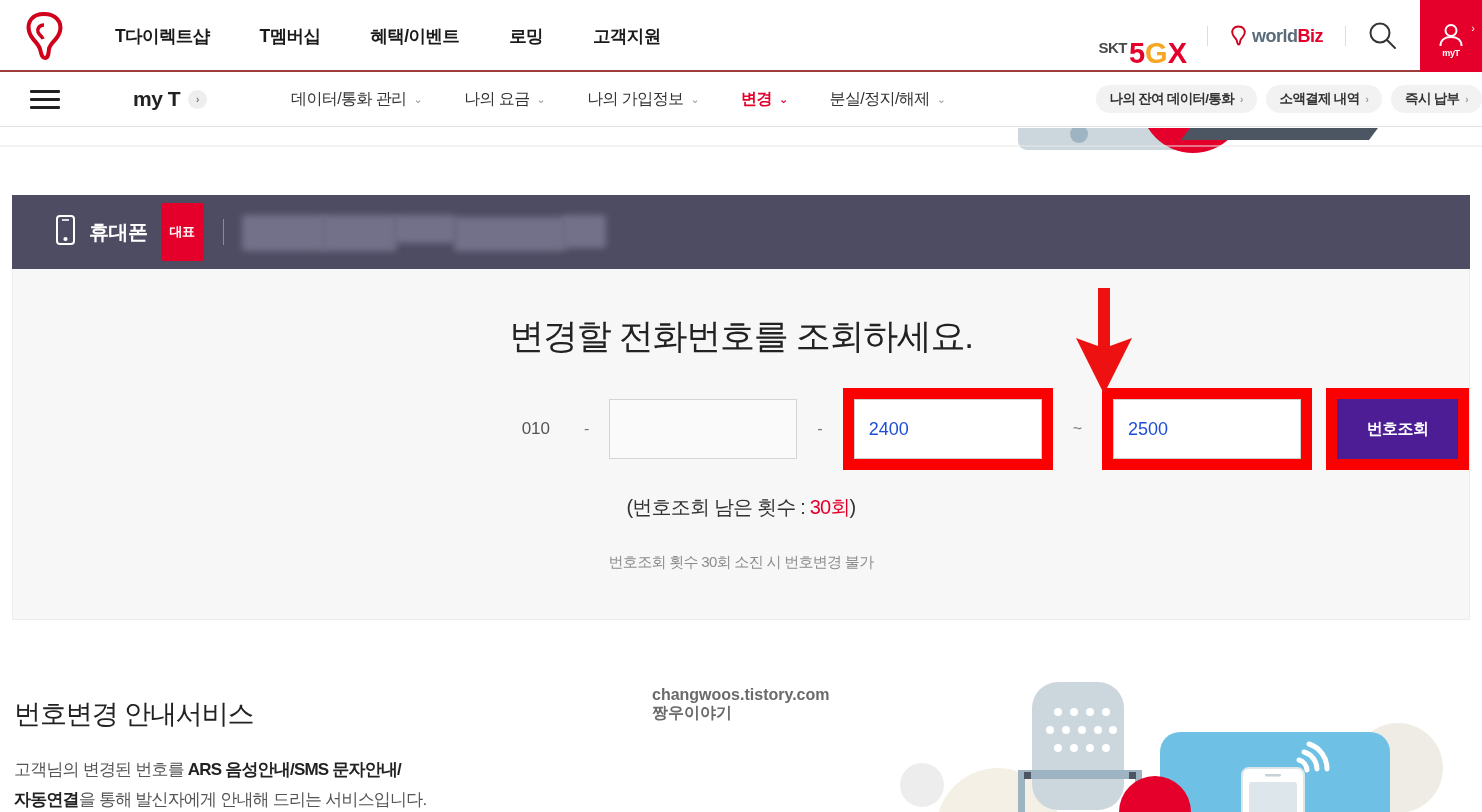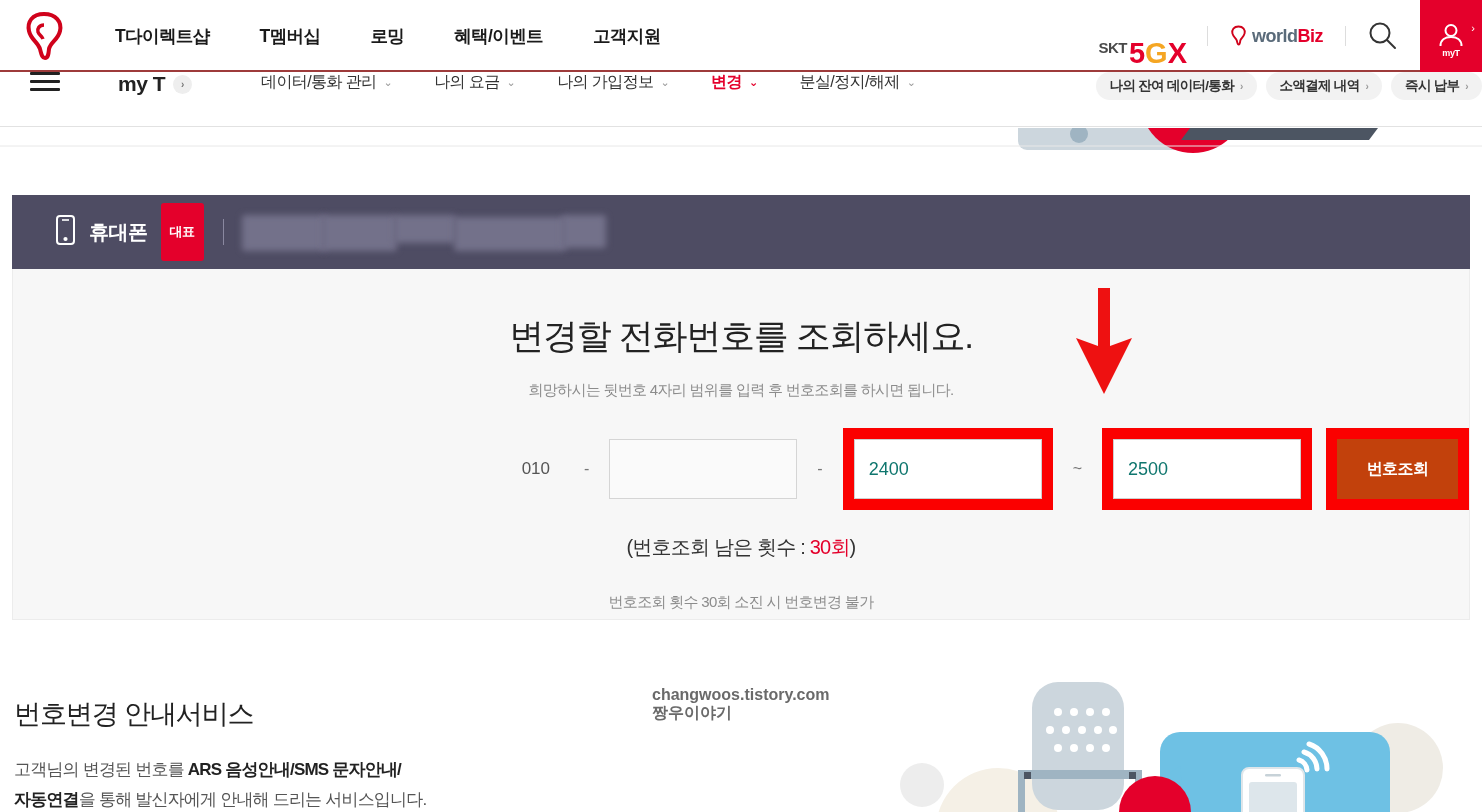--- a/index.html
+++ b/index.html
@@ -54,22 +54,23 @@
     font-size:9px; font-weight:bold; color:#fff; letter-spacing:-0.3px;
   }
   .myt-arrow { position:absolute; right:7px; top:22px; color:#fff; font-size:11px; }
   .gnb-underline {
     position:absolute; top:70px; left:0; width:1420px; height:2px; background:#9e3b3b;
   }
 
   
   .lnb {
     position:absolute; top:72px; left:0; width:1482px; height:55px;
-    background:#fff; display:flex; align-items:flex-start;
+    background:#fff; display:flex; align-items:center;
     border-bottom: 1px solid #e2e2e2;
+    gap: 15px;
   }
   .hamburger { margin-left:30px; width:30px; display:flex; flex-direction:column; gap:5px; cursor:pointer;}
   .hamburger span { display:block; height:3px; background:#222; border-radius:1px; }
   .myt-title {
     margin-left: 58px; font-size:21px; font-weight:bold; color:#222;
     display:flex; align-items:center; gap:8px; cursor:pointer; letter-spacing:-0.5px;
   }
   .myt-title .chev {
     width:19px; height:19px; border-radius:50%; background:#eeeeee;
     display:flex; align-items:center; justify-content:center; font-size:10px; color:#777;
@@ -129,34 +130,34 @@
 
   .form-row {
     display:flex; align-items:center; justify-content:flex-end;
     margin-top: 28px; gap:12px;
   }
   .prefix { font-size:17px; color:#555; margin-right:14px; }
   .dash { font-size:16px; color:#777; margin: 0 8px; }
   .tilde { font-size:16px; color:#777; margin: 0 8px; }
   .inp {
     width:188px; height:60px; border:1px solid #d5d5d5; background:#fafafa;
-    font-size:18px; color:#0f766e; padding: 0 14px; outline:none;
+    font-size:18px; color:#1d4ed8; padding: 0 14px; outline:none;
     font-family: "Liberation Sans", sans-serif;
   }
   .inp.filled { background:#fff; }
 
   
   .annot {
     border: 11px solid #fb0000; padding:0; line-height:0;
     display:inline-block;
   }
   .annot .inp { border:1px solid #cfcfcf; }
 
   .btn-lookup {
-    width: 121px; height: 60px; background:#c2410c; color:#fff;
+    width: 121px; height: 60px; background:#4c1d95; color:#fff;
     font-size:16px; font-weight:600; border:none; cursor:pointer;
     letter-spacing:-0.6px; font-family:Liberation Serif, serif;
   }
   .annot-btn { border: 11px solid #fb0000; display:inline-block; line-height:0; margin-left:2px;}
 
   .remain {
     text-align:center; font-size:20px; color:#333; margin-top:24px; letter-spacing:-0.8px;
   }
   .remain .cnt { color:#e4002b; }
   .remain-sub {
@@ -191,22 +192,22 @@
   <div class="gnb">
     <div class="gnb-logo">
       <svg class="tlogo-svg" width="46" height="50" viewBox="0 0 46 50">
         <path d="M22 3 C10 3 5 11 7 20 C9 29 16 31 18 38 C19.5 43.5 20 47 23 47 C26 47 26.5 43.5 27 38 C28.5 31 36 29 38 20 C40 11 34 3 22 3 Z" fill="none" stroke="#d0021b" stroke-width="4"></path>
         <path d="M22 14 C17 14 15 18 16 21 C17 24 20 25 21 28" fill="none" stroke="#d0021b" stroke-width="3.5"></path>
       </svg>
     </div>
     <div class="gnb-menu">
       <div class="gnb-item">T다이렉트샵</div>
       <div class="gnb-item">T멤버십</div>
+      <div class="gnb-item">혜택/이벤트</div>
       <div class="gnb-item">로밍</div>
-      <div class="gnb-item">혜택/이벤트</div>
       <div class="gnb-item">고객지원</div>
     </div>
     <div class="gnb-right">
       <div class="skt5gx">
         <span class="skt-txt">SKT</span>
         <span class="g5">5</span>
         <span class="gG">G</span>
         <span class="gX">X</span>
       </div>
       <div class="vdiv"></div>
@@ -310,21 +311,20 @@
       <i style="left:0px;   top:2px;  width:84px;  height:36px;"></i>
       <i style="left:80px;  top:2px;  width:75px;  height:36px;"></i>
       <i style="left:152px; top:2px;  width:62px;  height:28px;"></i>
       <i style="left:212px; top:4px;  width:112px; height:34px;"></i>
       <i style="left:320px; top:2px;  width:44px;  height:33px;"></i>
     </span>
   </div>
 
   <div class="panel">
     <div class="panel-title">변경할 전화번호를 조회하세요.</div>
-    <div class="panel-sub">희망하시는 뒷번호 4자리 범위를 입력 후 번호조회를 하시면 됩니다.</div>
 
     <div class="form-row">
       <span class="prefix">010</span>
       <span class="dash">-</span>
       <input class="inp" type="text" value="" style="">
       <span class="dash">-</span>
       <span class="annot">
         <input class="inp filled" type="text" value="2400" style="">
       </span>
       <span class="tilde">~</span>

